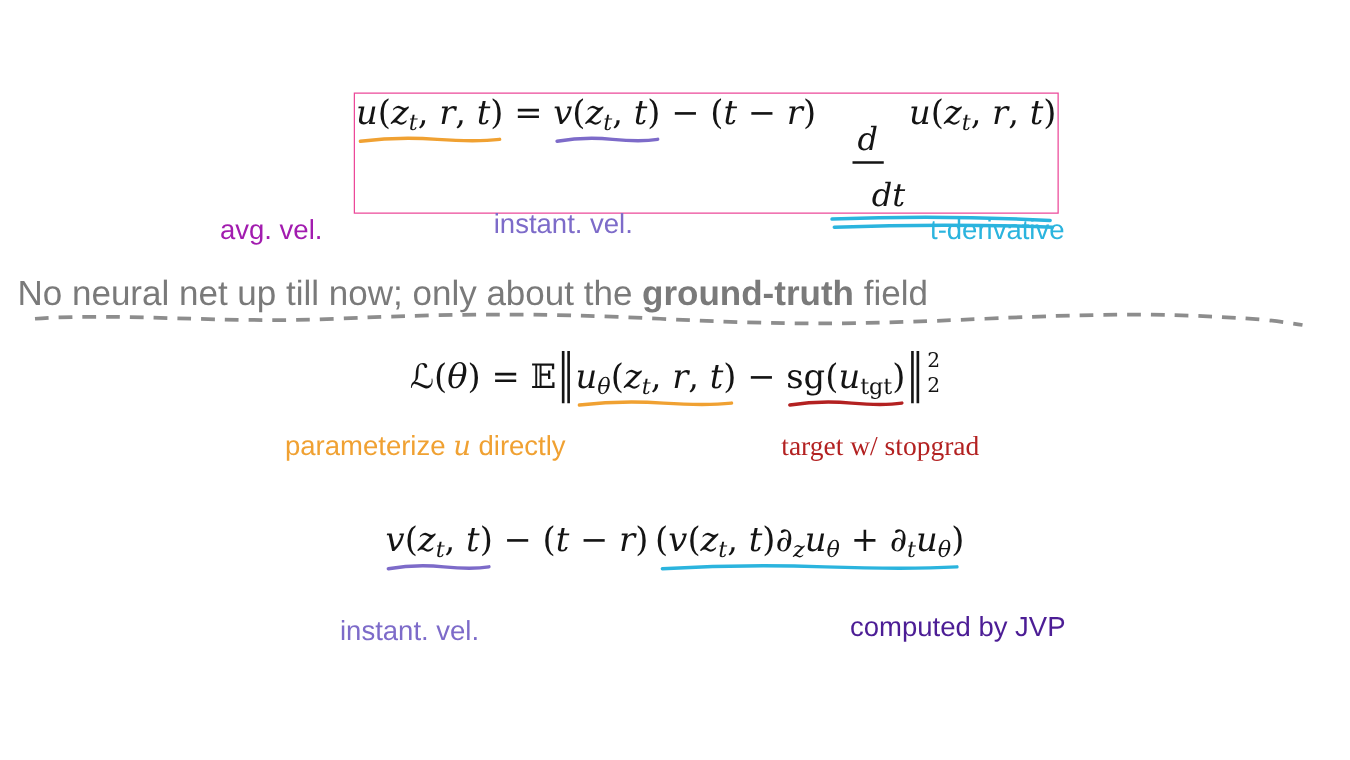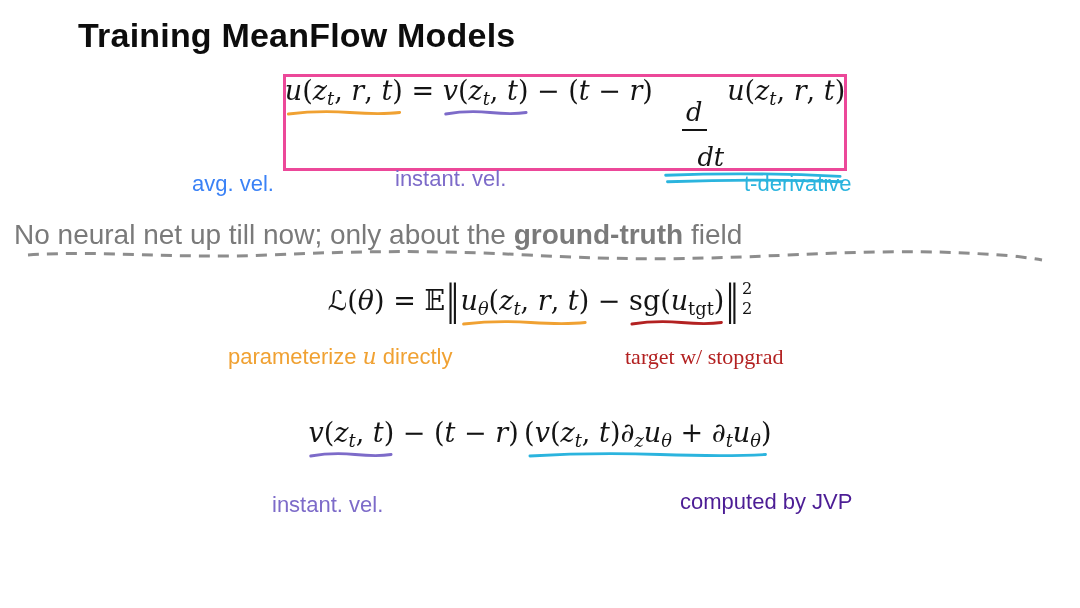--- a/index.html
+++ b/index.html
@@ -3,21 +3,21 @@
 <meta charset="utf-8">
 <style>
   * { margin:0; padding:0; box-sizing:border-box; }
   html,body { background:#ffffff; }
   body { font-family:"Liberation Sans", sans-serif; }
 
   .slide { position:relative; width:1080px; height:608px; background:#ffffff; overflow:hidden; }
 
   .title { position:absolute; left:78px; top:16px; font-size:34px; font-weight:700; color:#0d0d0d; letter-spacing:.2px; }
 
-  .eqbox { position:absolute; left:283px; top:74px; width:564px; height:97px; border:3px solid #ec4899;
+  .eqbox { position:absolute; left:283px; top:74px; width:564px; height:97px; border:1px solid #ec4899;
            display:flex; align-items:center; justify-content:center; background:#fff;text-align:center; }
 
   .math { display:flex; align-items:baseline; white-space:nowrap; font-size:27px; color:#141414; line-height:1.3; }
   .eqline { position:absolute; left:0; width:100%; justify-content:center; }
 
   .mi  { font-family:"DejaVu Serif","DejaVu Sans",serif; font-style:italic; }
   .mr  { font-family:"DejaVu Serif","DejaVu Sans",serif; font-style:normal; }
   .msub{ font-size:.66em; vertical-align:-.28em; line-height:1; }
 
   .mpart { position:relative; white-space:pre; }
@@ -40,40 +40,39 @@
   .note { position:absolute; left:14px; top:219px; font-size:28px; font-weight:400; }
   .note b { font-weight:700; }
 
   .sep { position:absolute; left:28px; top:246px; width:1018px; height:18px; overflow:visible; }
 </style>
 </head>
 <body>
 
 <div class="slide">
 
-  <h1 class="title">Training MeanFlow Models</h1>
 
   <div class="eqbox">
     <div class="math">
         <span class="mpart"><span class="mi">u</span><span class="mr">(</span><span class="mi">z</span><span class="msub mi">t</span><span class="mr">, </span><span class="mi">r</span><span class="mr">, </span><span class="mi">t</span><span class="mr">)</span><svg class="uline" viewBox="0 0 100 12" preserveAspectRatio="none">
             <path d="M2 8 Q 28 3 55 6 T 98 6" fill="none" stroke="#F0A132" stroke-width="2.8" stroke-linecap="round" vector-effect="non-scaling-stroke"></path>
           </svg></span>
         <span class="mpart"><span class="mr">&nbsp;=&nbsp;</span></span>
         <span class="mpart"><span class="mi">v</span><span class="mr">(</span><span class="mi">z</span><span class="msub mi">t</span><span class="mr">, </span><span class="mi">t</span><span class="mr">)</span><svg class="uline" viewBox="0 0 100 12" preserveAspectRatio="none">
             <path d="M2 8 Q 28 3 55 6 T 98 6" fill="none" stroke="#7D6BC9" stroke-width="2.8" stroke-linecap="round" vector-effect="non-scaling-stroke"></path>
           </svg></span>
         <span class="mpart"><span class="mr">&nbsp;−&nbsp;(</span><span class="mi">t</span><span class="mr">&nbsp;−&nbsp;</span><span class="mi">r</span><span class="mr">)&nbsp;</span></span>
         <span class="mpart"><span class="frac"><span class="fn mi">d</span><span class="fd mi">dt</span></span><span class="mi">u</span><span class="mr">(</span><span class="mi">z</span><span class="msub mi">t</span><span class="mr">, </span><span class="mi">r</span><span class="mr">, </span><span class="mi">t</span><span class="mr">)</span><svg class="uline dbl" viewBox="0 0 100 12" preserveAspectRatio="none">
             <path d="M2 3 Q 50 0 98 4" fill="none" stroke="#2BB4DE" stroke-width="2.8" stroke-linecap="round" vector-effect="non-scaling-stroke"></path>
             <path d="M3 9 Q 52 6 99 9" fill="none" stroke="#2BB4DE" stroke-width="2.8" stroke-linecap="round" vector-effect="non-scaling-stroke"></path>
           </svg></span>
       </div>
   </div>
 
-  <div class="lbl" style="left: 192px; top: 171px; color: #3b82f6;">avg. vel.</div>
+  <div class="lbl" style="left: 176px; top: 171px; color: #a21caf;">avg. vel.</div>
   <div class="lbl" style="left: 395px; top: 166px; color: rgb(125, 107, 201);">instant. vel.</div>
   <div class="lbl" style="left: 744px; top: 171px; color: rgb(43, 180, 222);">t-derivative</div>
 
   <p class="note" style="color: rgb(122, 122, 122);"><span>No neural net up till now; only about the </span><b>ground-truth</b><span> field</span></p>
 
   <svg class="sep" viewBox="0 0 1018 18" preserveAspectRatio="none">
     <path d="M0 9 C 70 4, 150 13, 240 9 S 400 4, 500 9 S 650 14, 760 9 S 920 5, 985 10 Q 1002 12, 1014 14" fill="none" stroke-width="3" stroke-dasharray="11 8" vector-effect="non-scaling-stroke" stroke="#8D8D8D"></path>
   </svg>
 
   <div class="math eqline" style="top:282px;align-items:flex-end;">

